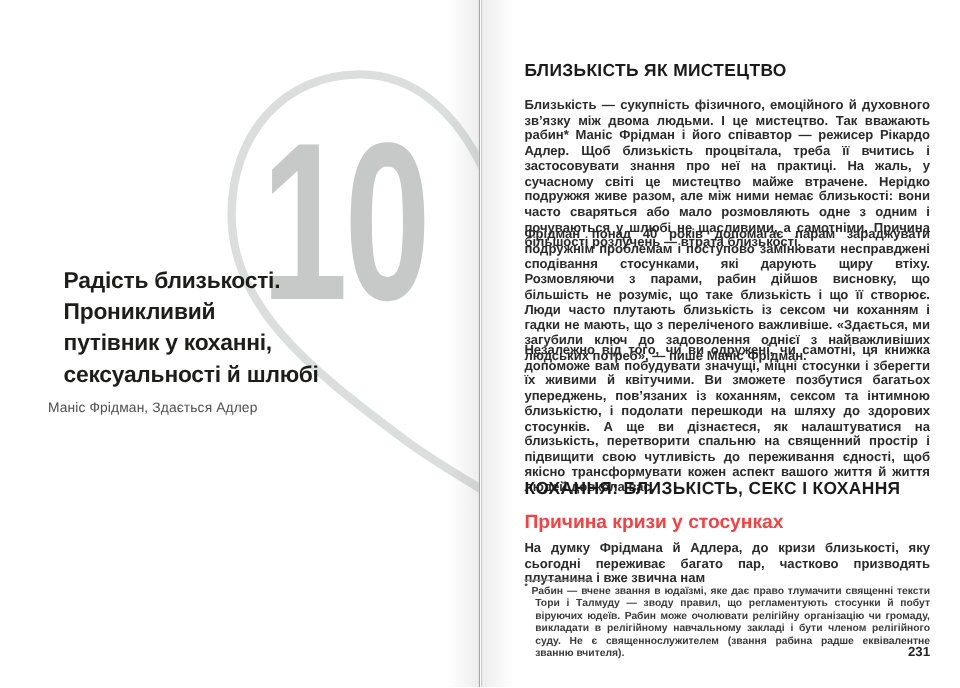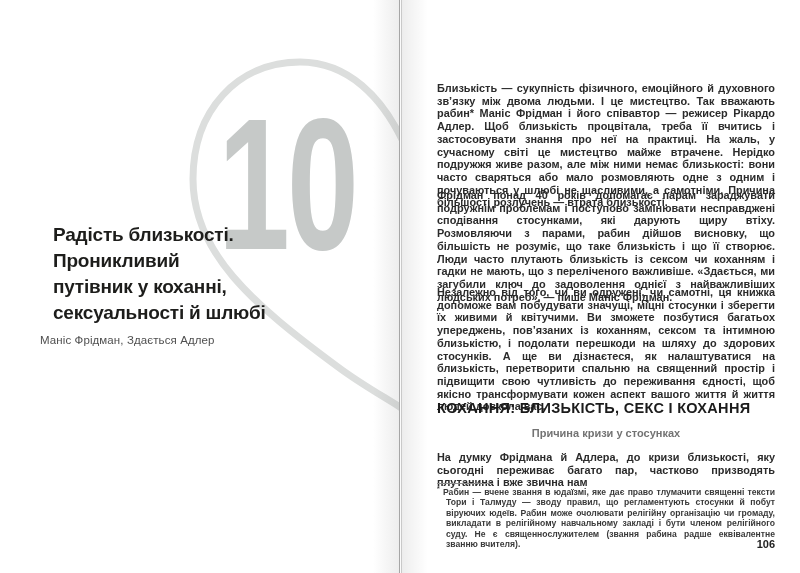--- a/index.html
+++ b/index.html
@@ -41,21 +41,21 @@
   }
   .page-right::before{
     content:"";position:absolute;left:0;top:0;bottom:0;width:26px;
     background:linear-gradient(to right,rgba(0,0,0,0.07),rgba(0,0,0,0));
   }
   .rp-block{position:absolute;left:35px;width:338px;font-weight:bold;}
   .sec-heading{
     margin:0;font-size:14.5px;font-weight:700;color:#1b1b1b;letter-spacing:0.3px;
   }
   .sub-heading{
-    margin:0;font-size:11px;font-weight:700;color:#737373;text-align:center;
+    margin:0;font-size:16px;font-weight:700;color:#ef4444;
   }
   .body-p{
     margin:0;font-size:10.9px;line-height:12.7px;text-align:justify;color:#2b2b2b;
   }
   .footnote-rule{
     width:56px;height:0;border-top:1px solid #8f8f8f;margin:0 0 3px 0;
   }
   .footnote-text{
     margin:0;font-size:8.6px;line-height:10.4px;text-align:justify;color:#3a3a3a;
     padding-left:9px;text-indent:-9px;
@@ -87,34 +87,35 @@
 
     <div class="chapter-authors">Маніс Фрідман, Здається Адлер</div>
 
     <div class="page-curl"></div>
   </section>
 
   <div class="spine-edge"></div>
 
   <section class="page-right">
 
+    <h2 class="sec-heading rp-block" style="top:51px">БЛИЗЬКІСТЬ ЯК МИСТЕЦТВО</h2>
 
     <p class="body-p rp-block" style="top:82px">Близькість — сукупність фізичного, емоційного й духовного зв’язку між двома людьми. І це мистецтво. Так вважають рабин* Маніс Фрідман і його співавтор — режисер Рікардо Адлер. Щоб близькість процвітала, треба її вчитись і застосовувати знання про неї на практиці. На жаль, у сучасному світі це мистецтво майже втрачене. Нерідко подружжя живе разом, але між ними немає близькості: вони часто сваряться або мало розмовляють одне з одним і почуваються у шлюбі не щасливими, а самотніми. Причина більшості розлучень — втрата близькості.</p>
 
     <p class="body-p rp-block" style="top:189px">Фрідман понад 40 років допомагає парам зараджувати подружнім проблемам і поступово замінювати несправджені сподівання стосунками, які дарують щиру втіху. Розмовляючи з парами, рабин дійшов висновку, що більшість не розуміє, що таке близькість і що її створює. Люди часто плутають близькість із сексом чи коханням і гадки не мають, що з переліченого важливіше. «Здається, ми загубили ключ до задоволення однієї з найважливіших людських потреб», — пише Маніс Фрідман.</p>
 
     <p class="body-p rp-block" style="top:286px">Незалежно від того, чи ви одружені, чи самотні, ця книжка допоможе вам побудувати значущі, міцні стосунки і зберегти їх живими й квітучими. Ви зможете позбутися багатьох упереджень, пов’язаних із коханням, сексом та інтимною близькістю, і подолати перешкоди на шляху до здорових стосунків. А ще ви дізнаєтеся, як налаштуватися на близькість, перетворити спальню на священний простір і підвищити свою чутливість до переживання єдності, щоб якісно трансформувати кожен аспект вашого життя й життя людей довкола вас.</p>
 
     <h2 class="sec-heading rp-block" style="top:400px">КОХАННЯ: БЛИЗЬКІСТЬ, СЕКС І КОХАННЯ</h2>
 
     <h3 class="sub-heading rp-block" style="top:427px">Причина кризи у стосунках</h3>
 
     <p class="body-p rp-block" style="top:451px">На думку Фрідмана й Адлера, до кризи близькості, яку сьогодні переживає багато пар, частково призводять плутанина і вже звична нам</p>
 
     <div class="rp-block" style="top:483px">
       <div class="footnote-rule"></div>
       <p class="footnote-text"><sup>*</sup><span> Рабин — вчене звання в юдаїзмі, яке дає право тлумачити священні тексти Тори і Талмуду — зводу правил, що регламентують стосунки й побут віруючих юдеїв. Рабин може очолювати релігійну організацію чи громаду, викладати в релігійному навчальному закладі і бути членом релігійного суду. Не є священнослужителем (звання рабина радше еквівалентне званню вчителя).</span></p>
     </div>
 
-    <div class="page-number rp-block" style="top:538px">106</div>
+    <div class="page-number rp-block" style="top:538px">231</div>
   </section>
 
 </div>
 
 </body></html>

